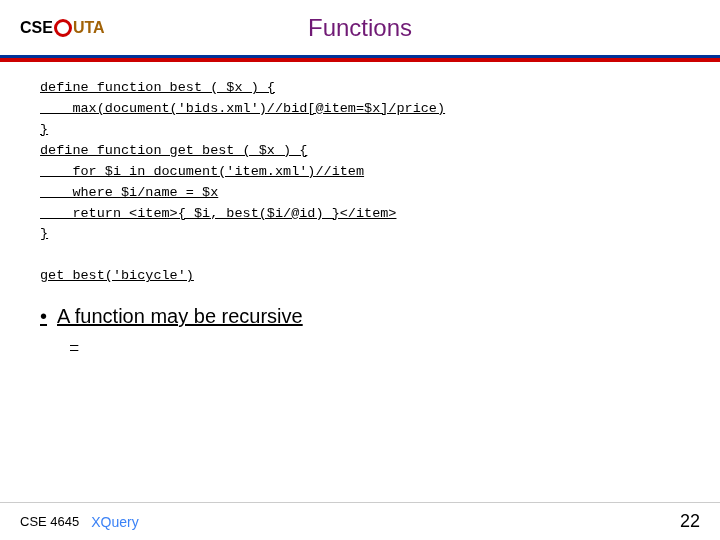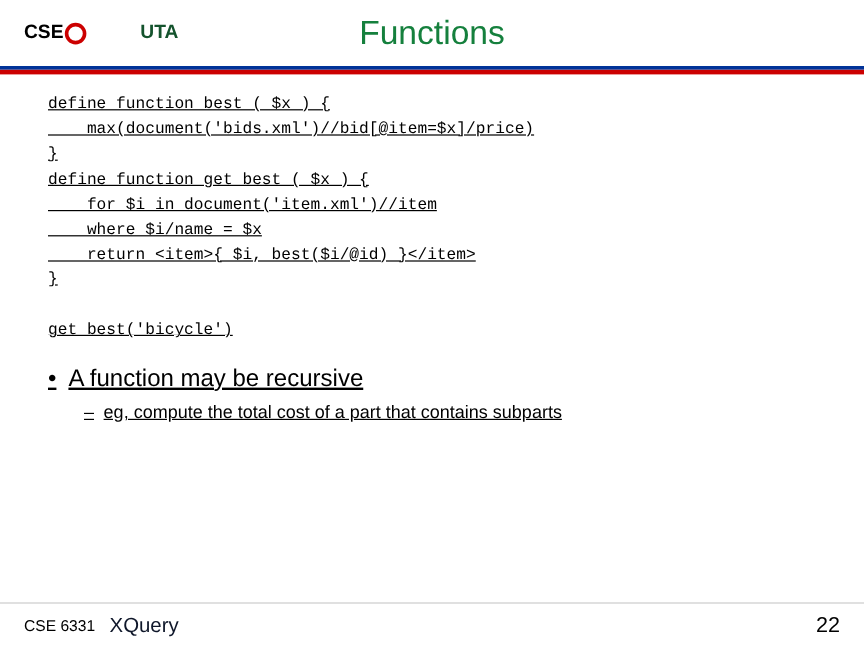--- a/index.html
+++ b/index.html
@@ -44,29 +44,28 @@
       width: 18px;
       height: 18px;
       border-radius: 50%;
       background: #ffffff;
       border: 3px solid #cc0000;
       margin: 0 1px;
       vertical-align: middle;
     }
 
     .logo-uta {
-      color: #14532d;
+      color: #a16207;
       font-weight: bold;
-      margin-left: 44px;
     }
 
     .page-title {
-      font-size: 28px;
+      font-size: 24px;
       font-weight: normal;
-      color: #15803d;
+      color: #701a75;
       font-family: Arial, sans-serif;
     }
 
     
     .red-line {
       height: 4px;
       background: #cc0000;
       width: 100%;
     }
 
@@ -143,22 +142,22 @@
 
     .footer-left {
       font-size: 13px;
       color: #000000;
       display: flex;
       gap: 12px;
       align-items: center;
     }
 
     .footer-xquery {
-      color: #0f172a;
-      font-size: 17px;
+      color: #3b82f6;
+      font-size: 14px;
     }
 
     .footer-page {
       position: absolute;
       right: 20px;
       font-size: 18px;
       color: #000000;
     }
   </style>
 </head>
@@ -186,24 +185,23 @@
 
 get_best('bicycle')</div>
 
   <div class="bullet-section">
     <div class="bullet-point">
       <span class="bullet-symbol">•</span>
       <span class="bullet-text">A function may be recursive</span>
     </div>
     <div class="dash-point">
       <span class="dash-symbol">–</span>
-      <span class="dash-text">eg, compute the total cost of a part that contains subparts</span>
     </div>
   </div>
 </div>
 
 <div class="footer">
   <div class="footer-left">
-    <span>CSE 6331</span>
+    <span>CSE 4645</span>
     <span class="footer-xquery">XQuery</span>
   </div>
   <span class="footer-page">22</span>
 </div>
 
 </body></html>

